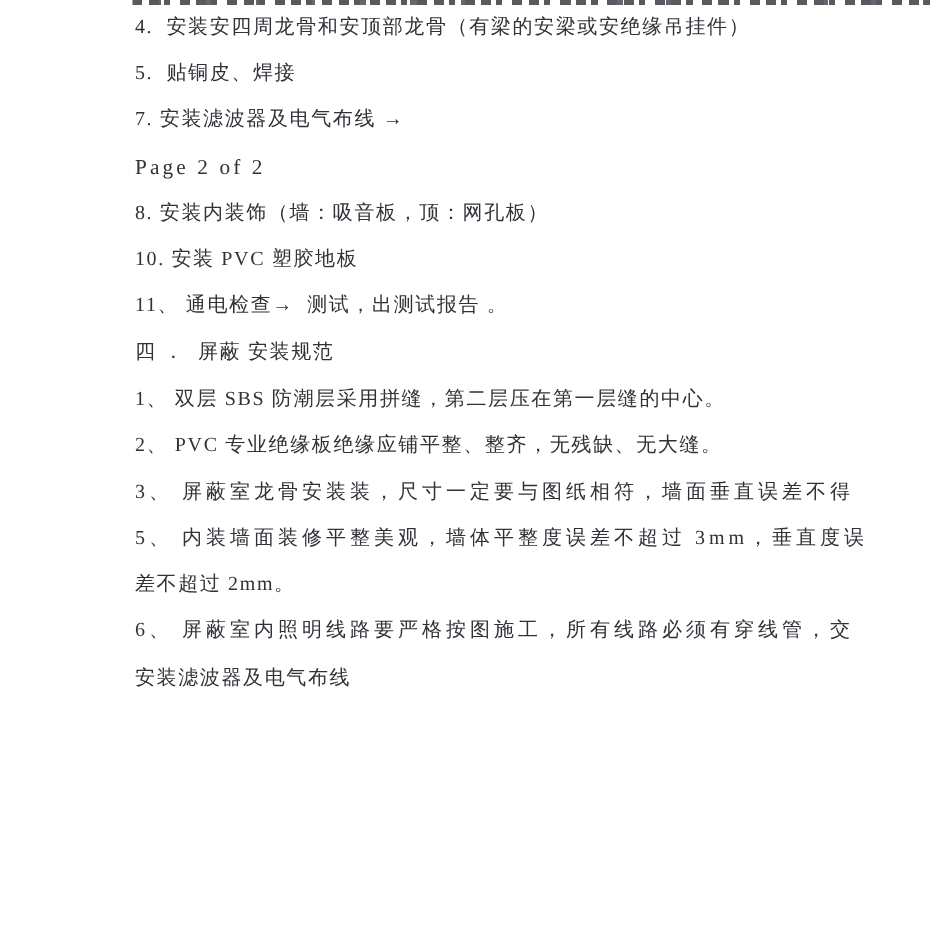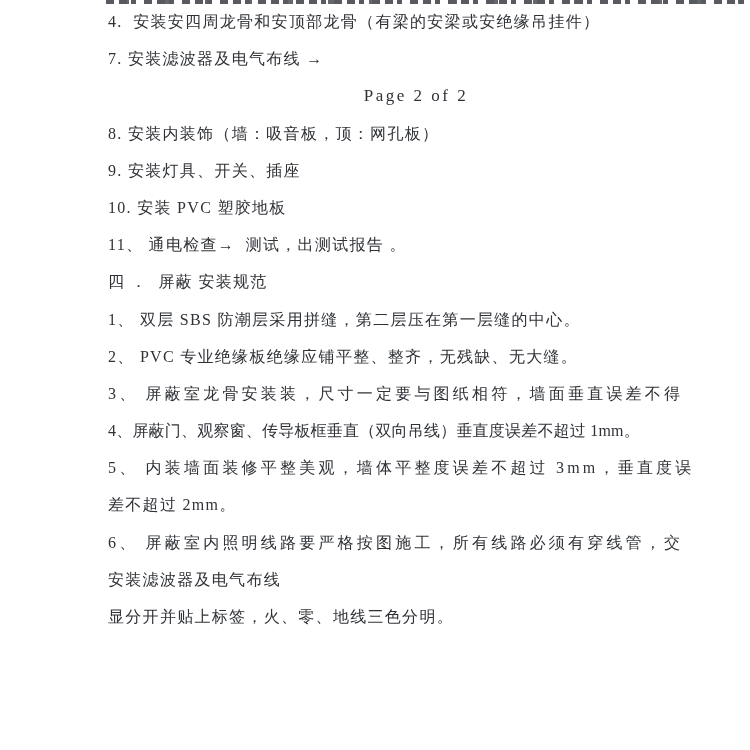--- a/index.html
+++ b/index.html
@@ -49,39 +49,36 @@
   .line.spread {
     letter-spacing: 3.2px;
   }
   
   .line.tight {
     letter-spacing: 0.2px;
   }
   .line.latin {
     letter-spacing: 2.5px;
     font-size: 17px;
-    text-align: center;
   }
 </style>
 </head>
 <body>
 
 <div class="crop-fragment"></div>
 
 <div class="doc">
   <div class="line">4.  安装安四周龙骨和安顶部龙骨（有梁的安梁或安绝缘吊挂件）</div>
+  <div class="line">5.  贴铜皮、焊接</div>
   <div class="line">7. 安装滤波器及电气布线 →</div>
   <div class="line latin">Page 2 of 2</div>
   <div class="line">8. 安装内装饰（墙：吸音板，顶：网孔板）</div>
-  <div class="line">9. 安装灯具、开关、插座</div>
   <div class="line">10. 安装 PVC 塑胶地板</div>
   <div class="line">11、 通电检查→  测试，出测试报告 。</div>
   <div class="line">四 ．  屏蔽 安装规范</div>
   <div class="line">1、 双层 SBS 防潮层采用拼缝，第二层压在第一层缝的中心。</div>
   <div class="line">2、 PVC 专业绝缘板绝缘应铺平整、整齐，无残缺、无大缝。</div>
   <div class="line spread">3、 屏蔽室龙骨安装装，尺寸一定要与图纸相符，墙面垂直误差不得</div>
-  <div class="line tight">4、屏蔽门、观察窗、传导板框垂直（双向吊线）垂直度误差不超过 1mm。</div>
   <div class="line spread">5、 内装墙面装修平整美观，墙体平整度误差不超过 3mm，垂直度误</div>
   <div class="line">差不超过 2mm。</div>
   <div class="line spread">6、 屏蔽室内照明线路要严格按图施工，所有线路必须有穿线管，交</div>
   <div class="line">安装滤波器及电气布线</div>
-  <div class="line">显分开并贴上标签，火、零、地线三色分明。</div>
 </div>
 
 </body></html>

